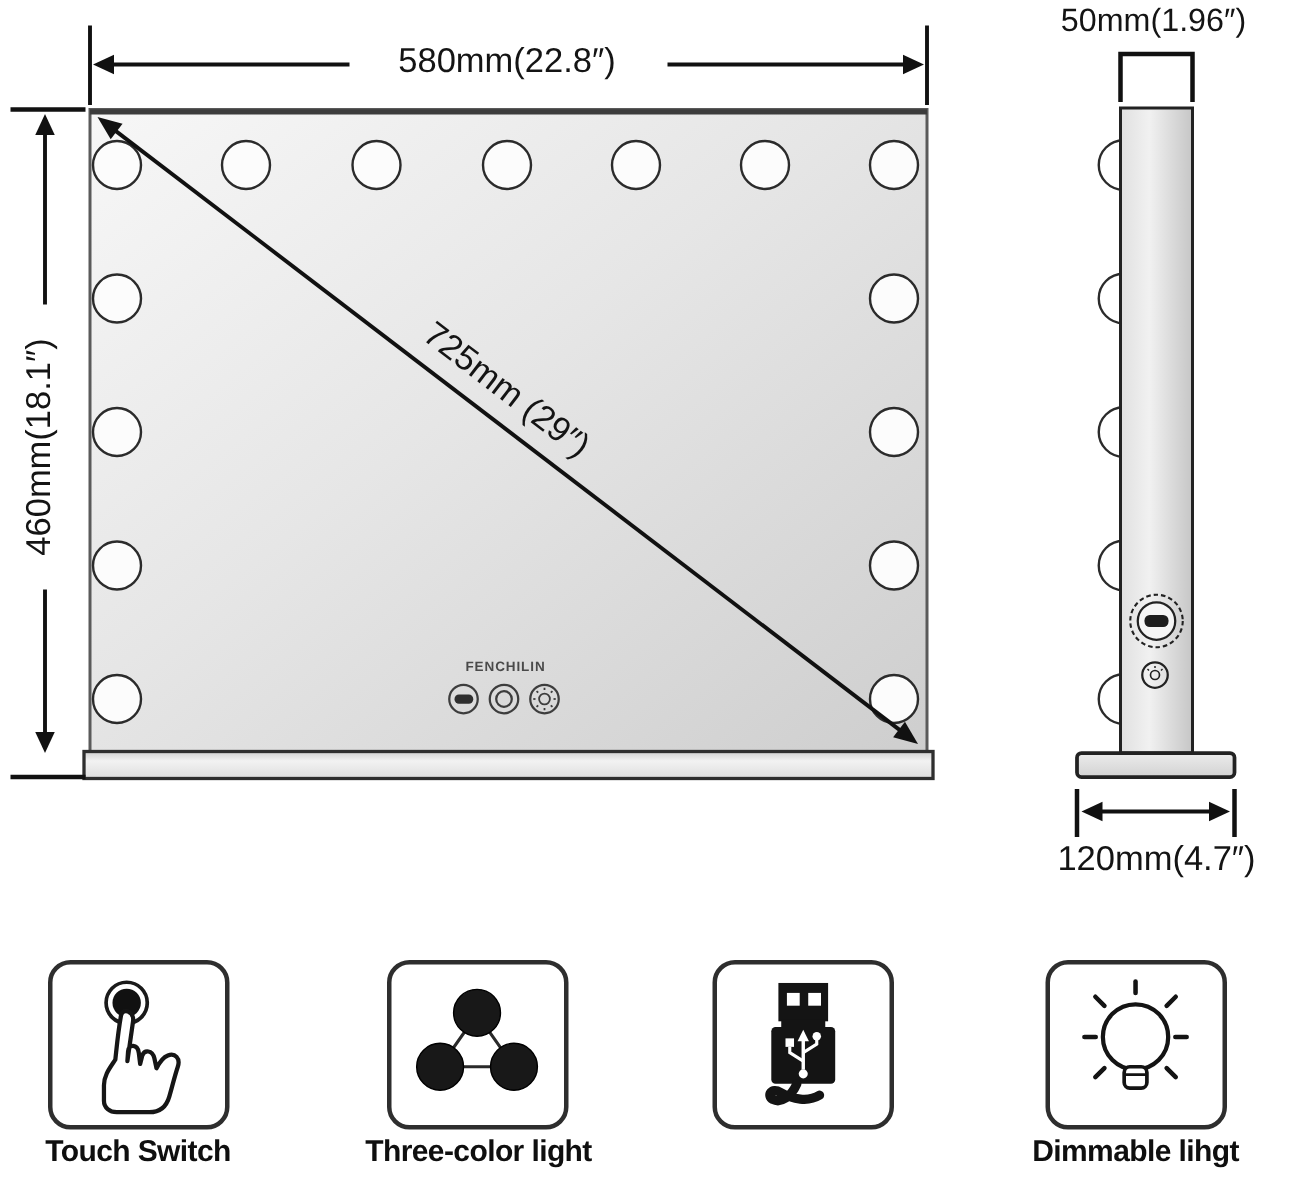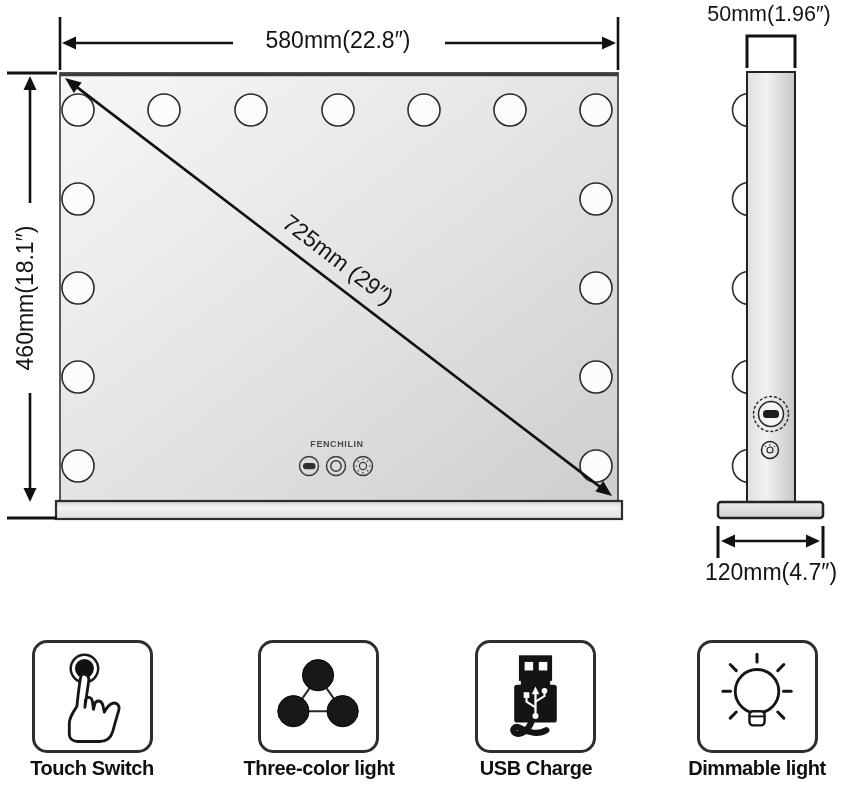--- a/index.html
+++ b/index.html
@@ -224,16 +224,15 @@
         <line x1="31.7" y1="22.7" x2="38.1" y2="29.1"></line>
         <line x1="88.3" y1="22.7" x2="81.9" y2="29.1"></line>
         <line x1="31.7" y1="79.3" x2="38.1" y2="72.9"></line>
         <line x1="88.3" y1="79.3" x2="81.9" y2="72.9"></line>
       </g>
     </svg>
   </div>
 
   <div class="feature-label" style="left:92px;">Touch Switch</div>
   <div class="feature-label" style="left:319px;">Three-color light</div>
-  <div class="feature-label" style="left:536px;">USB Charge</div>
-  <div class="feature-label" style="left:757px;">Dimmable light</div>
+  <div class="feature-label" style="left:757px;">Dimmable lihgt</div>
 
 </div>
 
 </body></html>

